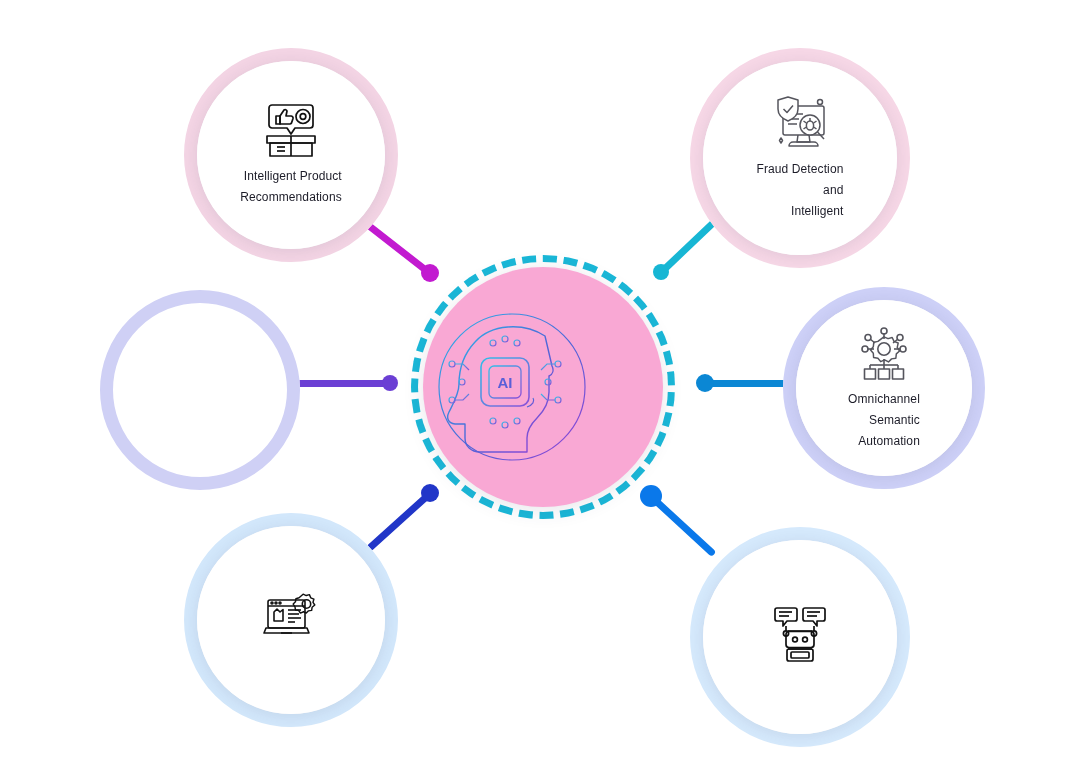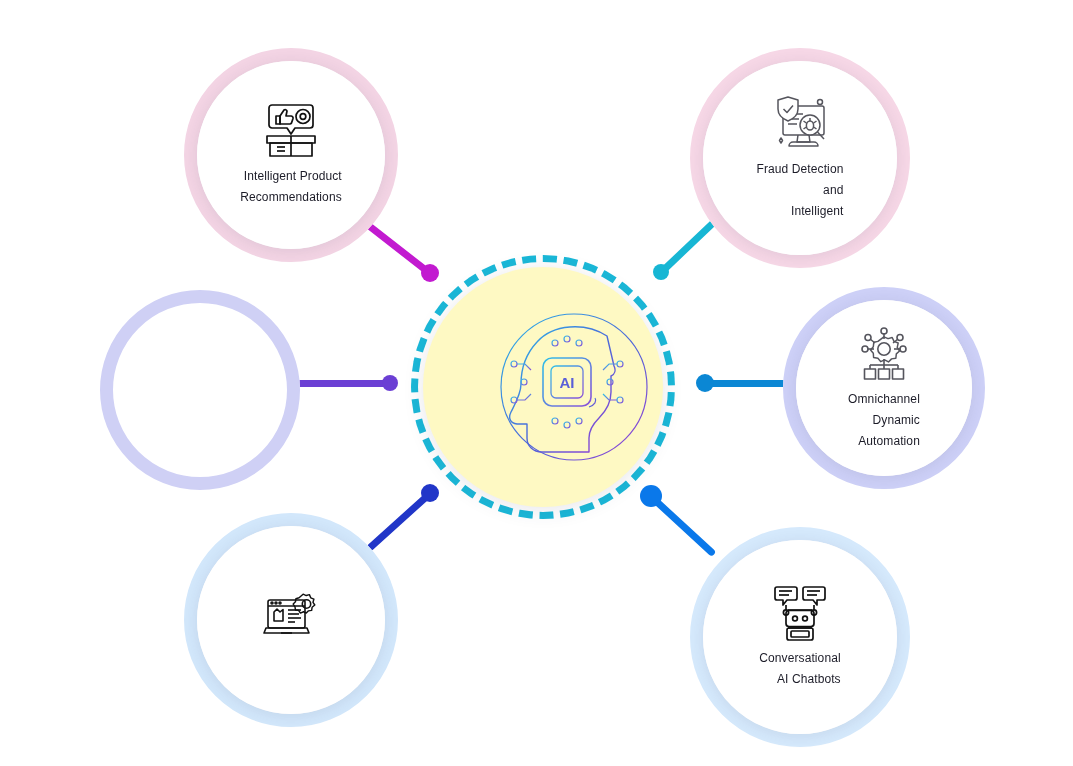--- a/index.html
+++ b/index.html
@@ -12,22 +12,22 @@
   .ring{position:absolute;border-radius:50%;box-sizing:border-box;}
   .inner{position:absolute;border-radius:50%;background:#fff;
          display:flex;flex-direction:column;align-items:center;justify-content:center;
          box-sizing:border-box;}
   .node-icon{width:60px;height:58px;display:block;margin-bottom:6px;}
   .node-label{font-size:12px;line-height:21px;color:#1c1c28;text-align:right;
               letter-spacing:.1px;padding:0 14px;white-space:pre-line;}
 
   .center-wrap{position:absolute;border-radius:50%;}
   .center-dash{position:absolute;inset:0;border-radius:50%;}
-  .center-inner{position:absolute;border-radius:50%;background:#fef9c3;
-                display:flex;align-items:center;justify-content:flex-end;}
+  .center-inner{position:absolute;border-radius:50%;background:#f9a8d4;
+                display:flex;align-items:center;justify-content:flex-start;}
   .brain{width:178px;height:150px;display:block;}
 
   .conn{position:absolute;transform-origin:0 50%;border-radius:4px;}
   .dot{position:absolute;border-radius:50%;}
   svg{overflow:visible;}
 </style>
 </head>
 <body>
 
 <div id="stage">
@@ -182,21 +182,21 @@
           <path d="M16 40 H44"></path>
           <path d="M16 40 V44"></path>
             <path d="M30 40 V44"></path>
             <path d="M44 40 V44"></path>
           <rect x="10.5" y="44" width="11" height="10"></rect>
           <rect x="24.5" y="44" width="11" height="10"></rect>
           <rect x="38.5" y="44" width="11" height="10"></rect>
         </g>
       </svg>
       <div class="node-label">Omnichannel
-Dynamic
+Semantic
 Automation</div>
     </div>
   </div>
 
   <div class="node" id="node-4" style="left: 184px; top: 513px; width: 214px; height: 214px;">
     <div class="ring" style="inset: 0px; border: 13px solid rgb(210, 231, 251);"></div>
     <div class="inner" style="left: 13px; top: 13px; width: 188px; height: 188px; box-shadow: rgba(60, 60, 90, 0.1) 0px 2px 14px;">
       <svg class="node-icon" viewBox="0 0 60 58">
         <g fill="none" stroke="#111" stroke-width="1.6" stroke-linejoin="round">
           <path d="M44 6 L47.5 7.5 L51 6.5 L52.5 10 L56 11.5 L55 15 L57 18 L54 20.5 L53.5 24 L50 24.5 L47.5 27 L44.5 25.5 L41 27 L39 24 L35.5 23.5 L35 20 L33 17 L35.5 14.5 L36 11 L39.5 10 Z" transform="translate(-2,-1) scale(0.9) translate(5,2)"></path>
@@ -235,18 +235,16 @@
             <circle cx="44" cy="28.5" r="2.6"></circle>
           <path d="M18 26 H42"></path>
           <rect x="16" y="26.5" width="28" height="16" rx="3"></rect>
           <circle cx="25" cy="34.5" r="2.4"></circle>
             <circle cx="35" cy="34.5" r="2.4"></circle>
           <path d="M18 44 H42"></path>
           <rect x="17" y="44" width="26" height="12" rx="2"></rect>
           <rect x="21" y="47" width="18" height="6" rx="1"></rect>
         </g>
       </svg>
-      <div class="node-label">Conversational
-AI Chatbots</div>
     </div>
   </div>
 
 </div>
 
 </body></html>

